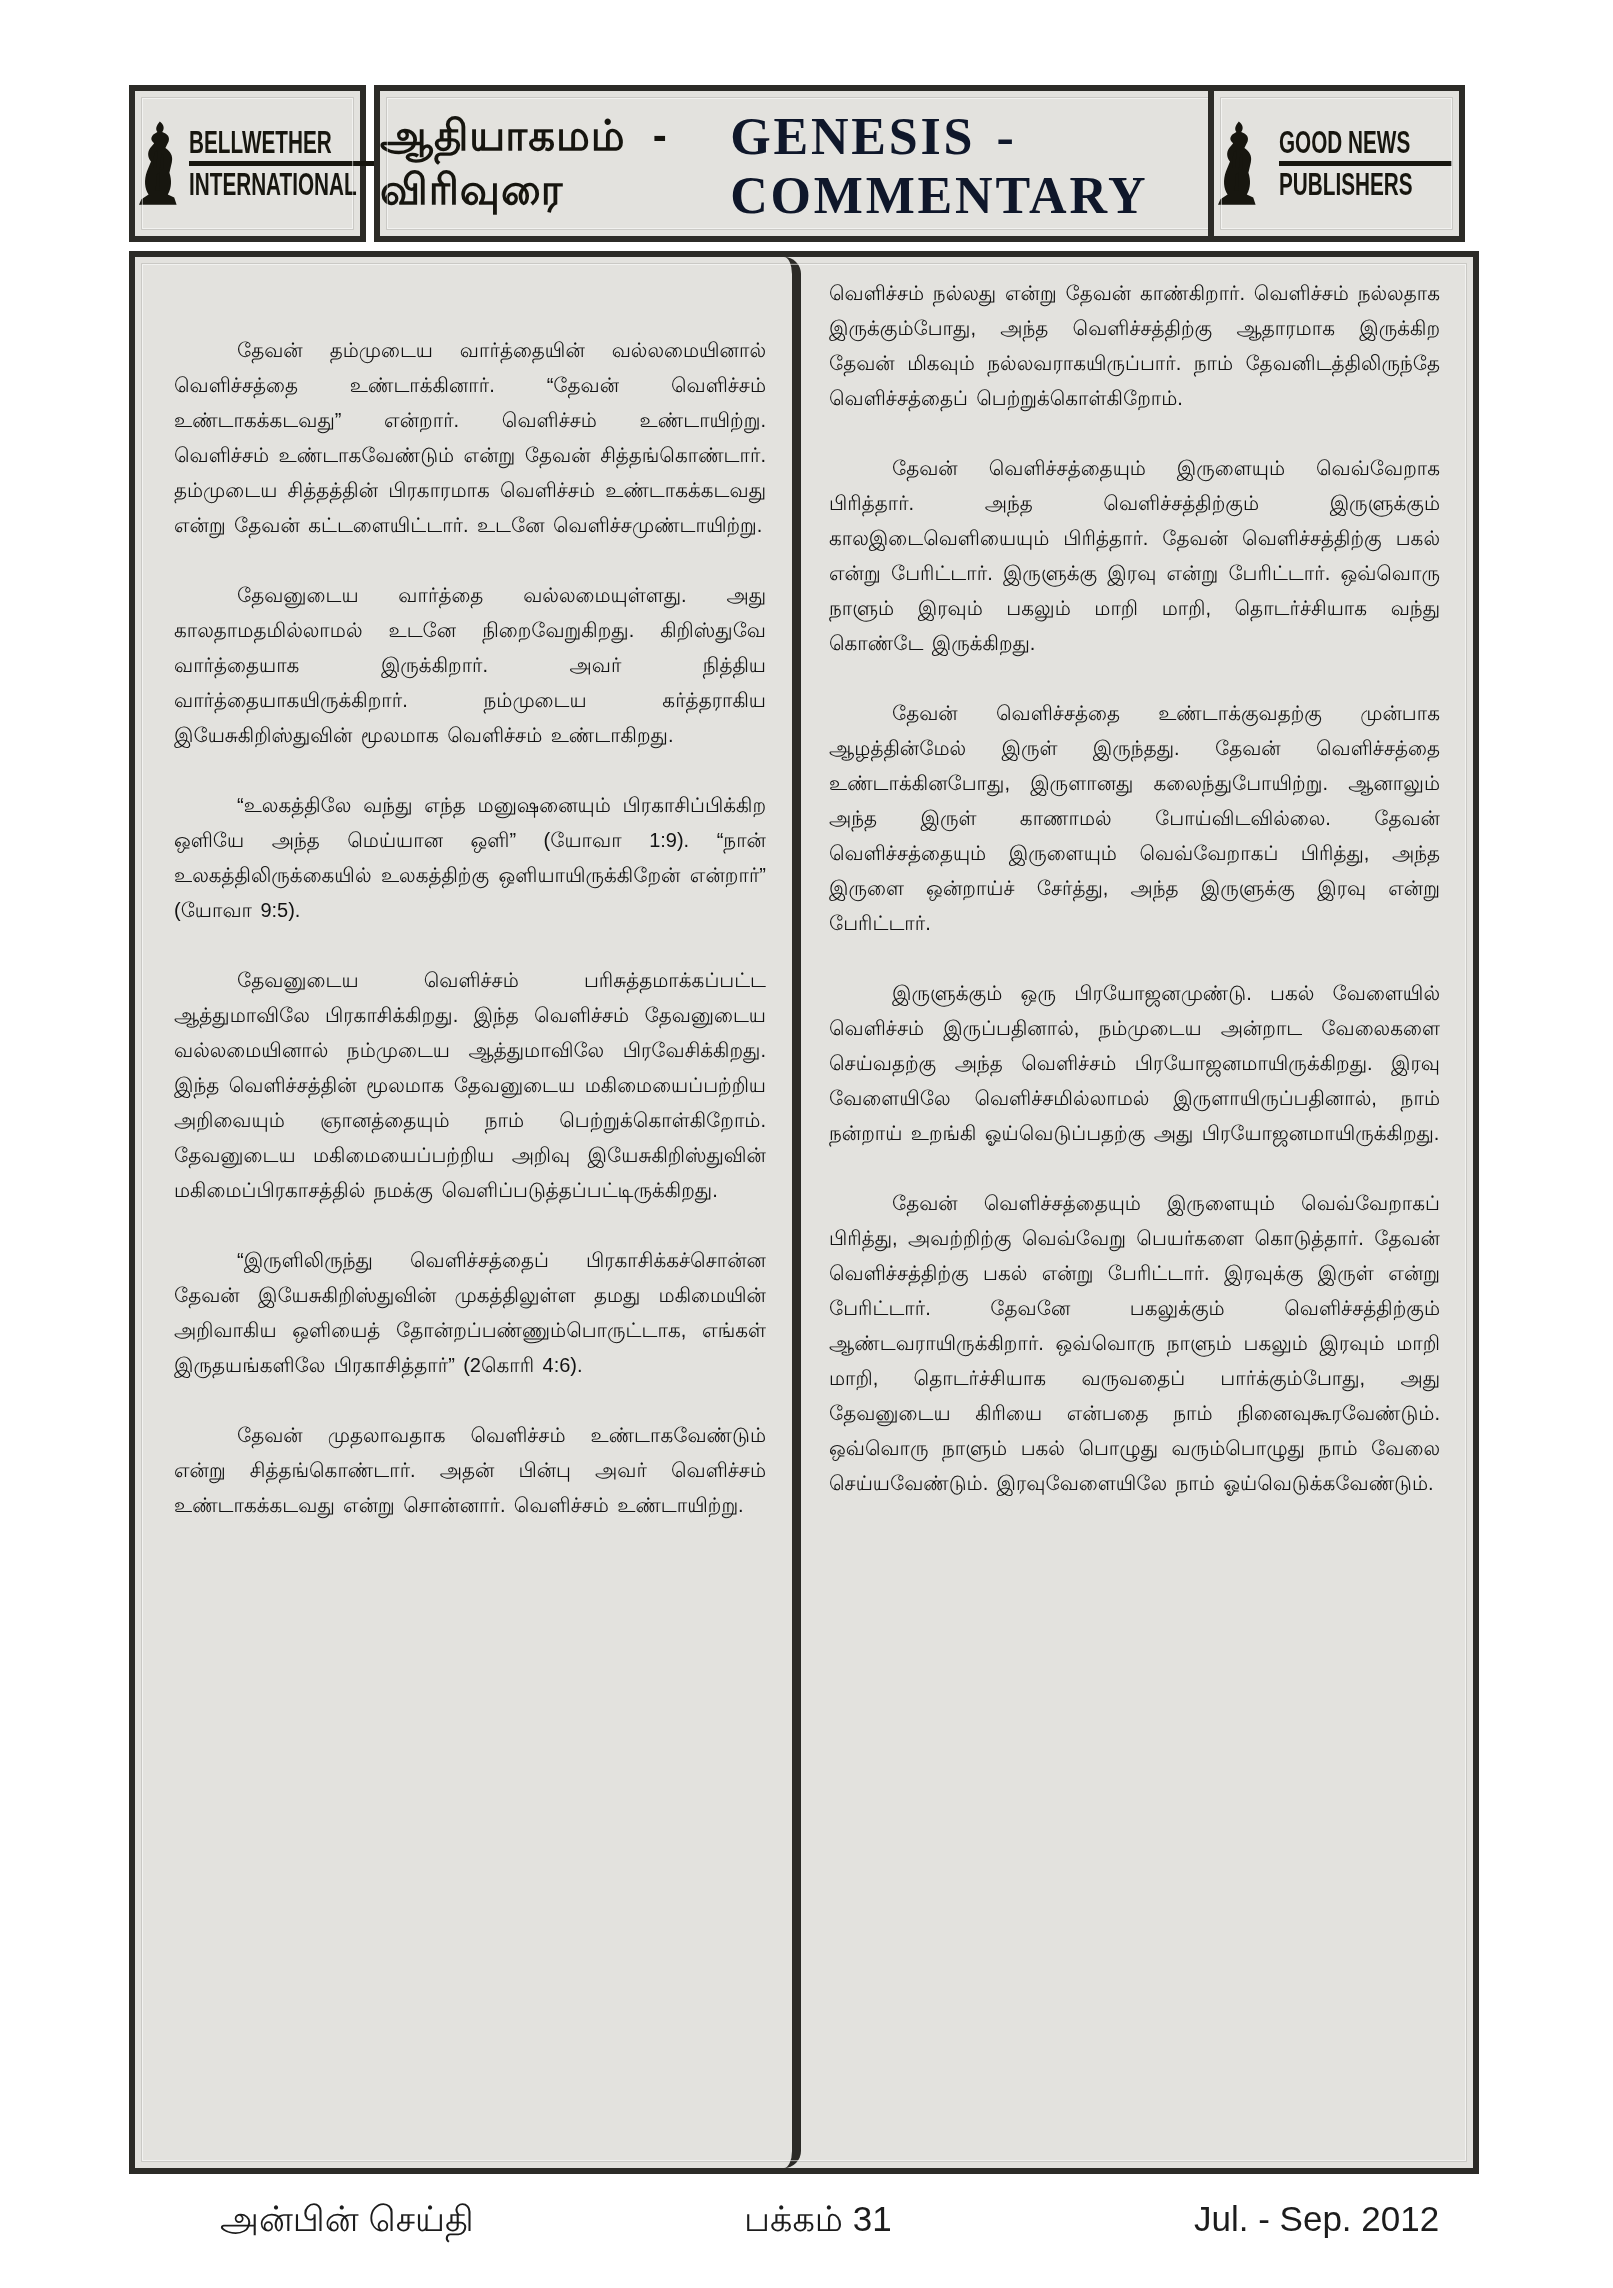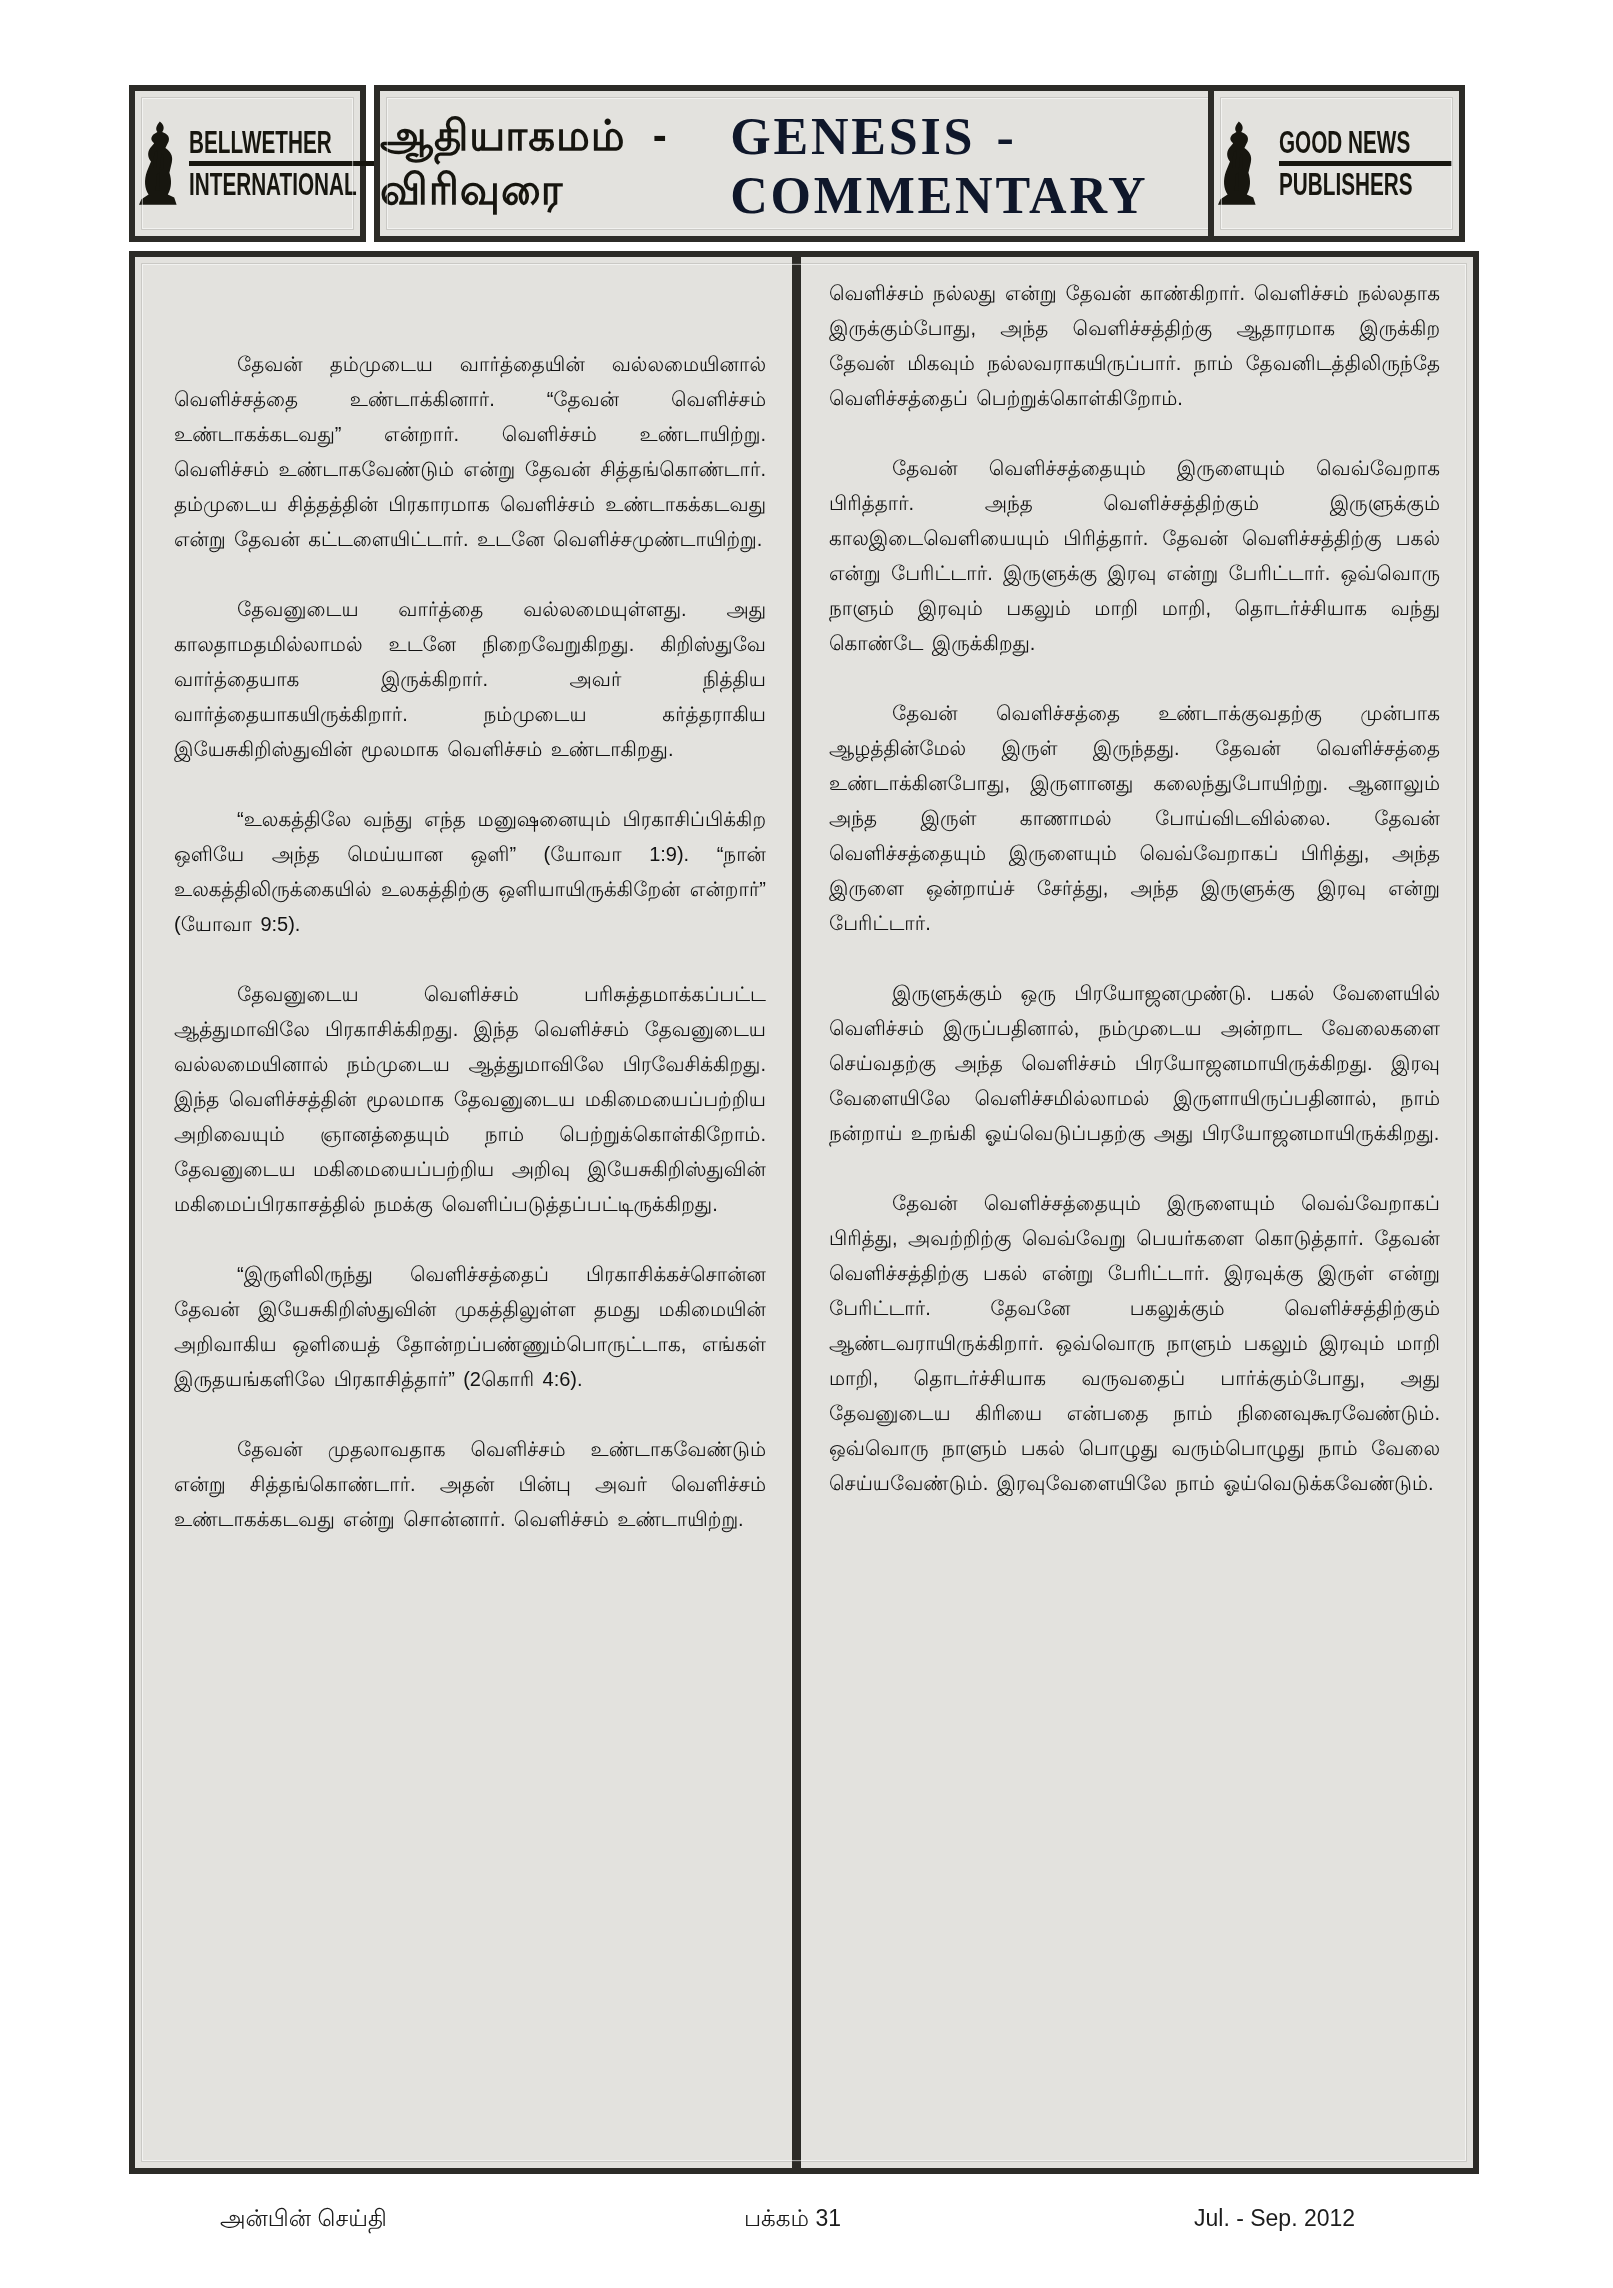--- a/index.html
+++ b/index.html
@@ -71,21 +71,22 @@
 
   
   #body-box{
     left:129px;top:251px;width:1350px;height:1923px;
     display:flex;flex-direction:row;
   }
   .col{box-sizing:border-box;overflow:hidden;}
   #col-left{
     width:666px;
     border-right:9.2px solid #2c2b27;
-    padding:38px 26px 0 39px;
+    padding:24px 26px 0 39px;
+    border-radius:17px;
   }
   #col-right{
     flex:1;
     padding:18.5px 33px 0 28px;
   }
   .col p{
     margin:0 0 35px 0;
     font-size:20px;
     line-height:35px;
     text-align:justify;
@@ -94,21 +95,21 @@
     color:#121212;
   }
   .col p.no-indent{text-indent:0;}
   .col p.first-left{margin-top:52px;}
   .col p:last-child{margin-bottom:0;}
 
   
   .footer-item{
     position:absolute;
     top:2202px;
-    font-size:23px;
+    font-size:35px;
     line-height:33px;
     color:#1c1c1c;
     white-space:nowrap;
   }
   #footer-left{left:220px;}
   #footer-center{left:744px;}
   #footer-right{left:1194px;font-family:"Liberation Sans",sans-serif;}
 </style>
 </head>
 <body>

